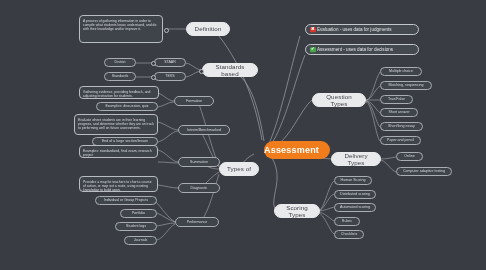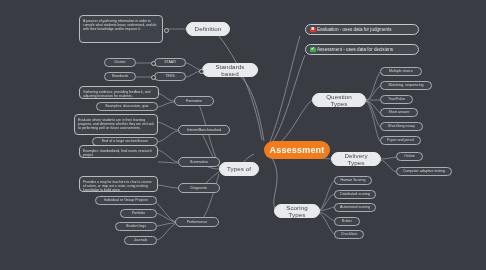--- a/index.html
+++ b/index.html
@@ -72,21 +72,21 @@
   #central {
     position: absolute;
     background: #f07c1b;
     color: #ffffff;
     border: none;
     border-radius: 9px;
     font-size: 9px;
     font-weight: bold;
     display: flex;
     align-items: center;
-    justify-content: center;
+    justify-content: flex-start;
     letter-spacing: .2px;
   }
   .mark {
     position: absolute;
     left: 4px;
     top: 50%;
     transform: translateY(-50%);
     width: 5.5px;
     height: 5.5px;
     border-radius: 1px;

